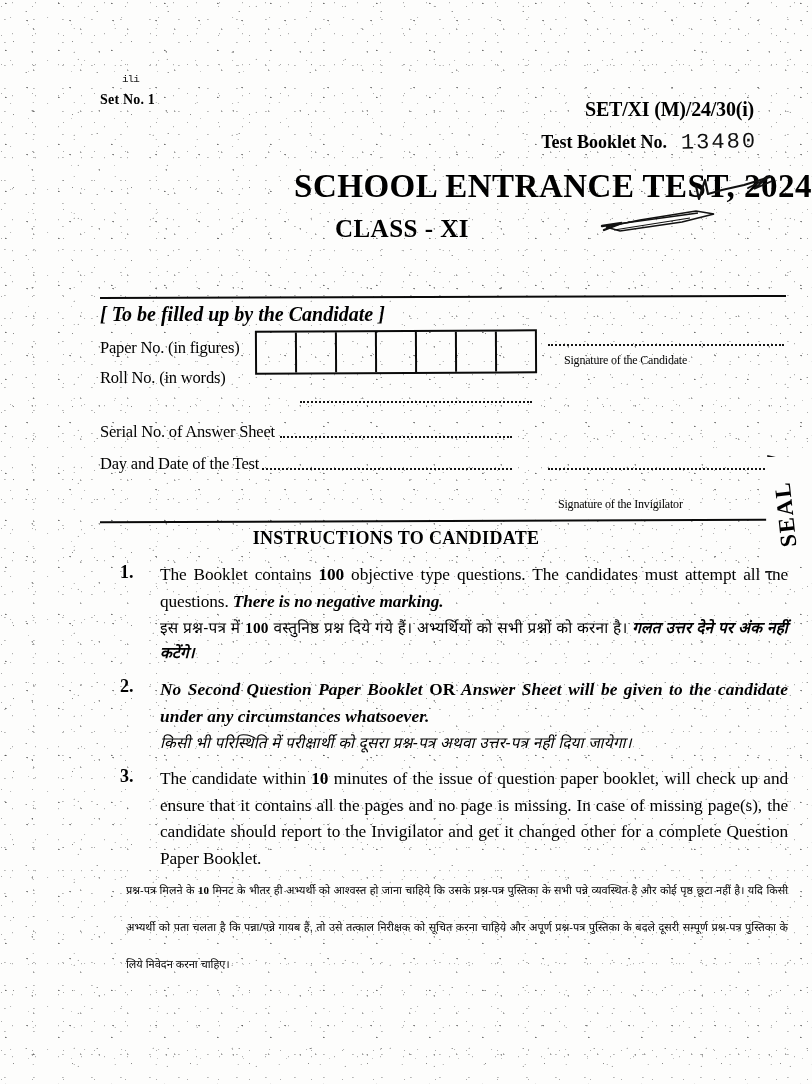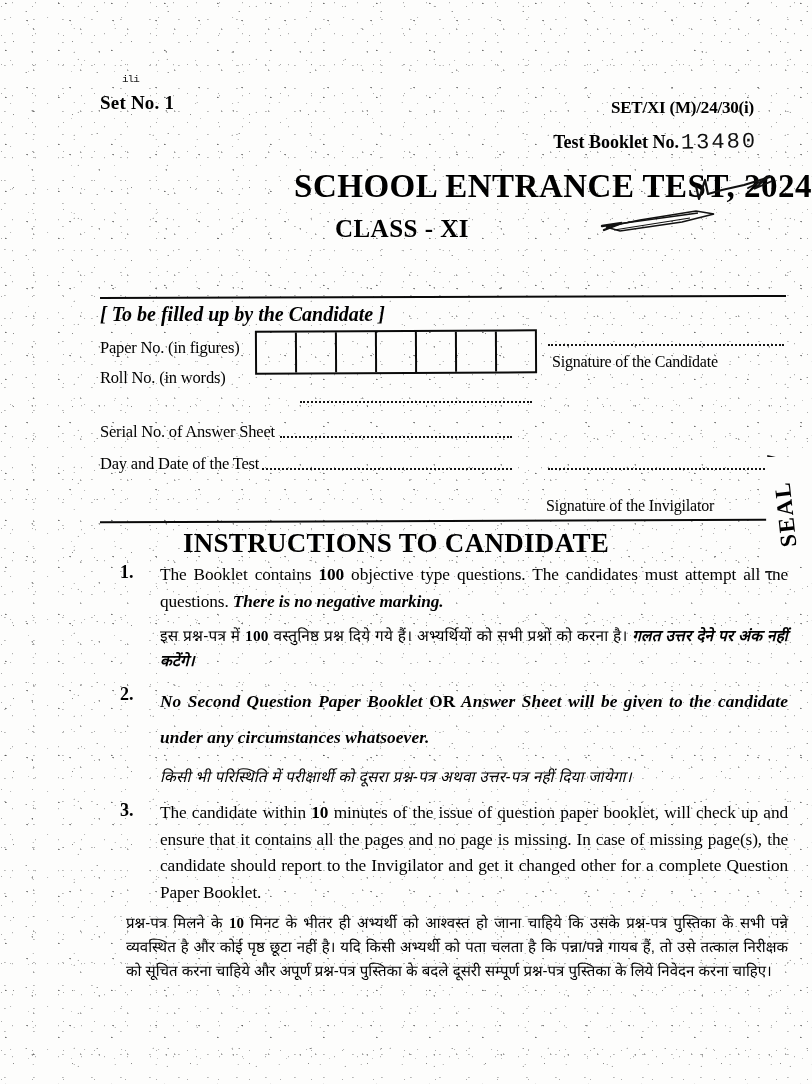--- a/index.html
+++ b/index.html
@@ -56,42 +56,42 @@
     font-size: 11px;
     letter-spacing: -1px;
     color: #1a1a1a;
     font-family: "Liberation Mono", monospace;
     transform: scaleY(.8);
   }
 
   .set-no {
     position: absolute;
     left: 100px; top: 92px;
-    font-size: 19px;
+    font-size: 14px;
     font-weight: bold;
     letter-spacing: .2px;
     font-family: Liberation Serif, serif;
   }
 
   .paper-code {
     position: absolute;
     right: 58px; top: 98px;
-    font-size: 17px;
+    font-size: 20px;
     font-weight: bold;
     letter-spacing: -.2px;
   }
 
   .booklet-row {
     position: absolute;
     right: 55px; top: 130px;
     font-size: 18px;
     font-weight: bold;
     display: flex;
     align-items: baseline;
-    gap: 2px;
+    gap: 14px;
   }
   .booklet-num {
     font-family: "Liberation Mono", "DejaVu Sans Mono", monospace;
     font-size: 22px;
     font-weight: normal;
     letter-spacing: 2px;
     color: #0f0f0f;
     transform: rotate(-1.2deg);
   }
 
@@ -193,23 +193,24 @@
     z-index: 3;
   }
   .dl-roll-words { left: 300px; top: 401px; width: 232px; }
   .dl-serial     { left: 280px; top: 436px; width: 232px; }
   .dl-day        { left: 262px; top: 468px; width: 250px; }
   .dl-sig-cand   { left: 548px; top: 344px; width: 236px; }
   .dl-sig-inv    { left: 548px; top: 468px; width: 236px; }
 
   .sig-label {
     position: absolute;
-    font-size: 16px;
+    font-size: 12px;
     letter-spacing: -.2px;
     white-space: nowrap;
+    margin-left: 12px;
   }
   .sig-cand { left: 552px; top: 353px; }
   .sig-inv  { left: 546px; top: 497px; }
 
   
   .seal-tab {
     position: absolute;
     right: 0; top: 455px;
     width: 52px; height: 118px;
     z-index: 4;
@@ -230,21 +231,21 @@
     font-size: 23px;
     font-weight: bold;
     letter-spacing: 1.5px;
   }
 
   
   .instr-heading {
     position: absolute;
     left: 0; right: 0; top: 528px;
     text-align: center;
-    font-size: 27px;
+    font-size: 18px;
     font-weight: bold;
     letter-spacing: .3px;
     padding-right: 20px;
   }
 
   .instructions {
     position: absolute;
     left: 112px; top: 562px;
     width: 676px;
   }
@@ -266,47 +267,46 @@
     line-height: 26.5px;
     text-align: justify;
     text-align-last: left;
     letter-spacing: -.1px;
   }
   .en-line b { font-weight: bold; }
   .en-line i { font-style: italic; font-weight: bold; }
 
   .en-bold-italic {
     font-size: 17.3px;
-    line-height: 36px;
+    line-height: 27px;
     font-weight: bold;
     font-style: italic;
     text-align: justify;
     text-align-last: left;
     letter-spacing: .1px;
   }
   .en-bold-italic .plain { font-style: normal; }
 
   .hi-line {
     font-family: "Liberation Sans", "DejaVu Sans", sans-serif;
     font-size: 15.4px;
     line-height: 25px;
-    margin-top: 8px;
+    margin-top: 0;
     text-align: justify;
     text-align-last: left;
     letter-spacing: .2px;
   }
   .hi-line b { font-weight: bold; font-family: "Liberation Serif", serif; }
   .hi-italic { font-style: italic; }
   .hi-em { font-style: italic; font-weight: 600; }
 
   .hi-block-3 {
     font-family: "Liberation Sans", "DejaVu Sans", sans-serif;
-    font-size: 15px;
-    line-height: 24px;
-    margin-top: 5px;
+    font-size: 11px;
+    line-height: 37px;
     margin-left: -34px;
     text-align: justify;
     text-align-last: left;
   }
   .hi-block-3 b { font-family: "Liberation Serif", serif; font-weight: bold; }
 </style>
 </head>
 <body>
 
 <div class="page">

